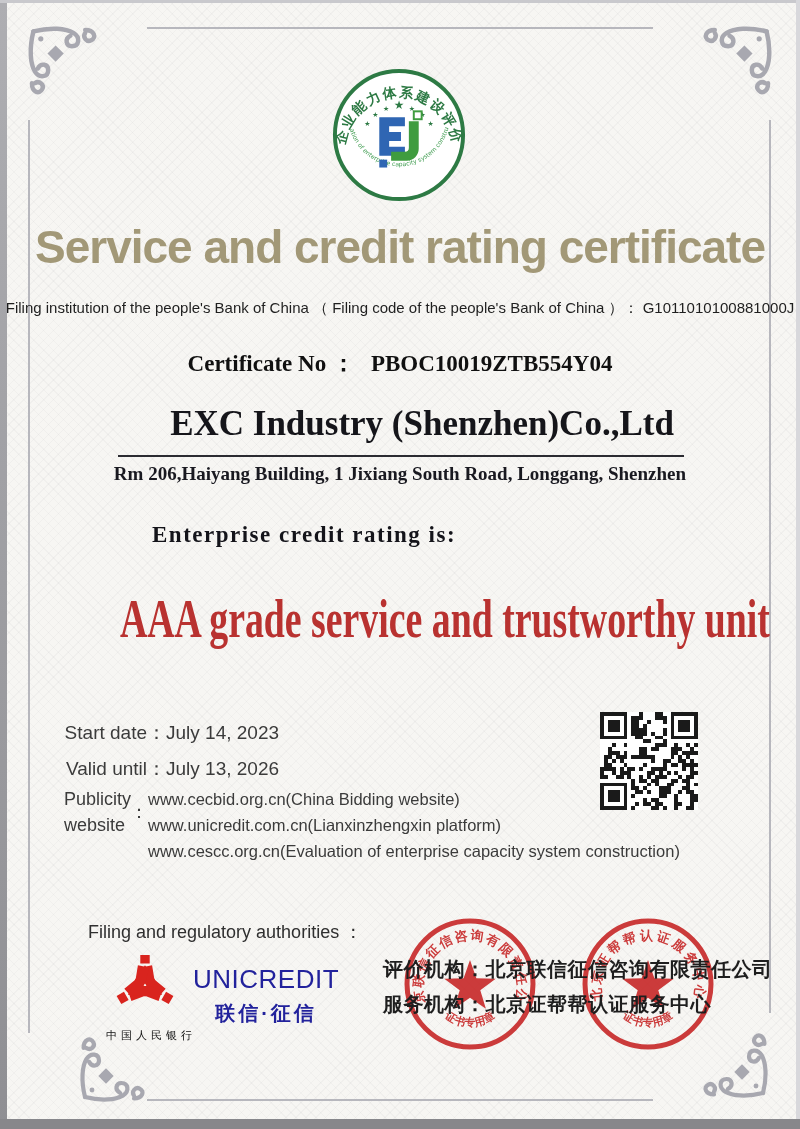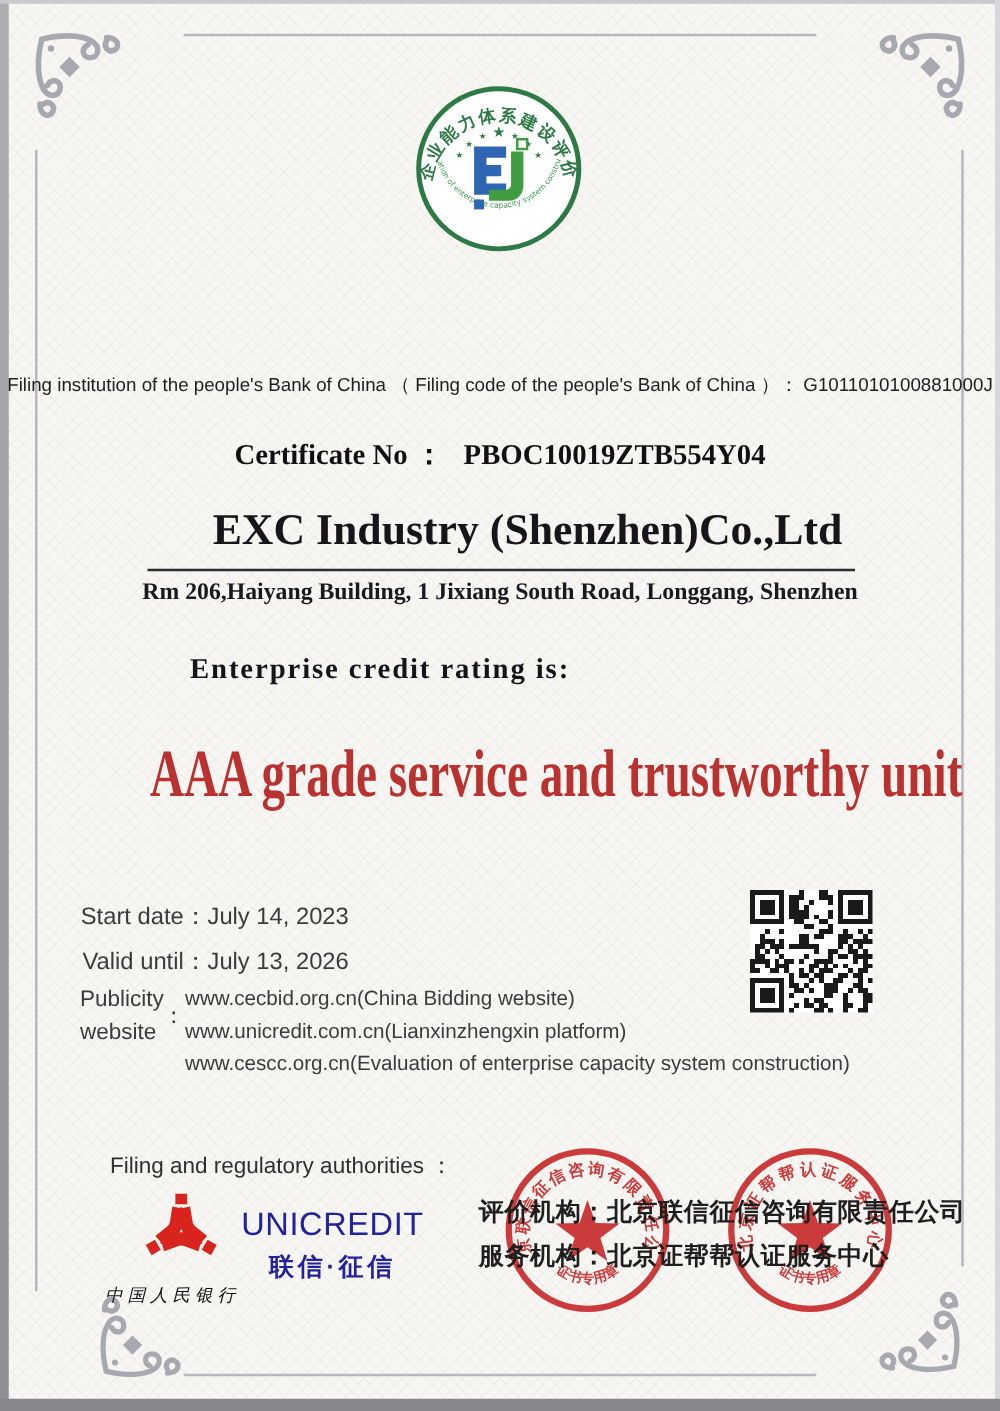--- a/index.html
+++ b/index.html
@@ -50,22 +50,22 @@
   .kv .lbl{display:inline-block;}
   .row-start{left:64px;top:720px;}
   .row-valid{left:64px;top:756px;}
   .row-start .lbl,.row-valid .lbl{width:83px;}
   .pub-label{left:64px;top:786px;width:84px;font-size:18px;color:#3b3b3b;line-height:26px;}
   .pub-colon{left:130px;top:800px;font-size:18px;color:#3b3b3b;}
   .pub-sites{left:148px;top:786px;width:560px;font-size:16.5px;color:#3b3b3b;line-height:26px;}
   .qr{left:600px;top:712px;width:98px;height:98px;}
   .auth-label{left:88px;top:920px;font-size:18px;color:#2f2f2f;}
   .pboc{left:98px;top:938px;width:94px;height:94px;}
-  .pboc-caption{left:84px;top:1028px;width:134px;
-    font-family:"Liberation Serif",serif;font-style:italic;font-size:14px;letter-spacing:4px;color:#111;}
+  .pboc-caption{left:84px;top:1028px;width:134px;text-align:center;
+    font-family:"Liberation Serif",serif;font-size:11px;letter-spacing:4px;color:#111;}
   .unicredit{left:190px;top:964px;width:152px;text-align:center;color:#22229c;}
   .unicredit .en{font-size:26px;font-weight:400;letter-spacing:0.5px;}
   .unicredit .cn{font-size:20px;font-weight:700;letter-spacing:3px;margin-top:5px;}
   .stamp{width:142px;height:142px;opacity:0.88;}
   .stamp1{left:399px;top:913px;}
   .stamp2{left:577px;top:913px;}
   .overlay-line{left:383px;width:410px;font-size:20px;font-weight:600;
     letter-spacing:0.5px;color:#1e1e1e;white-space:nowrap;}
   .ol1{top:956px;}
   .ol2{top:991px;}
@@ -133,20 +133,21 @@
       <text x="102" y="61" font-size="7" text-anchor="middle">★</text>
     </g>
     <g>
       <path d="M50 52 h26 v9 h-16 v6 h12 v9 h-12 v6 h16 v9 h-26 z" fill="#2f66b3"></path>
       <rect x="50" y="95" width="8" height="8" fill="#2f66b3"></rect>
       <path d="M80 56 h10 v28 a12 12 0 0 1 -12 12 h-16 v-9 h14 a4 4 0 0 0 4 -4 z" fill="#3f9c3f"></path>
       <rect x="85" y="46" width="8" height="8" fill="#ffffff" stroke="#3f9c3f" stroke-width="2"></rect>
     </g>
   </svg>
 
+  <div class="abs title">Service and credit rating certificate</div>
   <div class="abs subtitle">Filing institution of the people's Bank of China （ Filing code of the people's Bank of China ）： G1011010100881000J</div>
 
   <div class="abs certno">
     <span>Certificate No ：</span><span class="gap"></span><span>PBOC10019ZTB554Y04</span>
   </div>
 
   <div class="abs company">EXC Industry (Shenzhen)Co.,Ltd</div>
   <div class="abs company-rule"></div>
   <div class="abs address">Rm 206,Haiyang Building, 1 Jixiang South Road, Longgang, Shenzhen</div>
 

